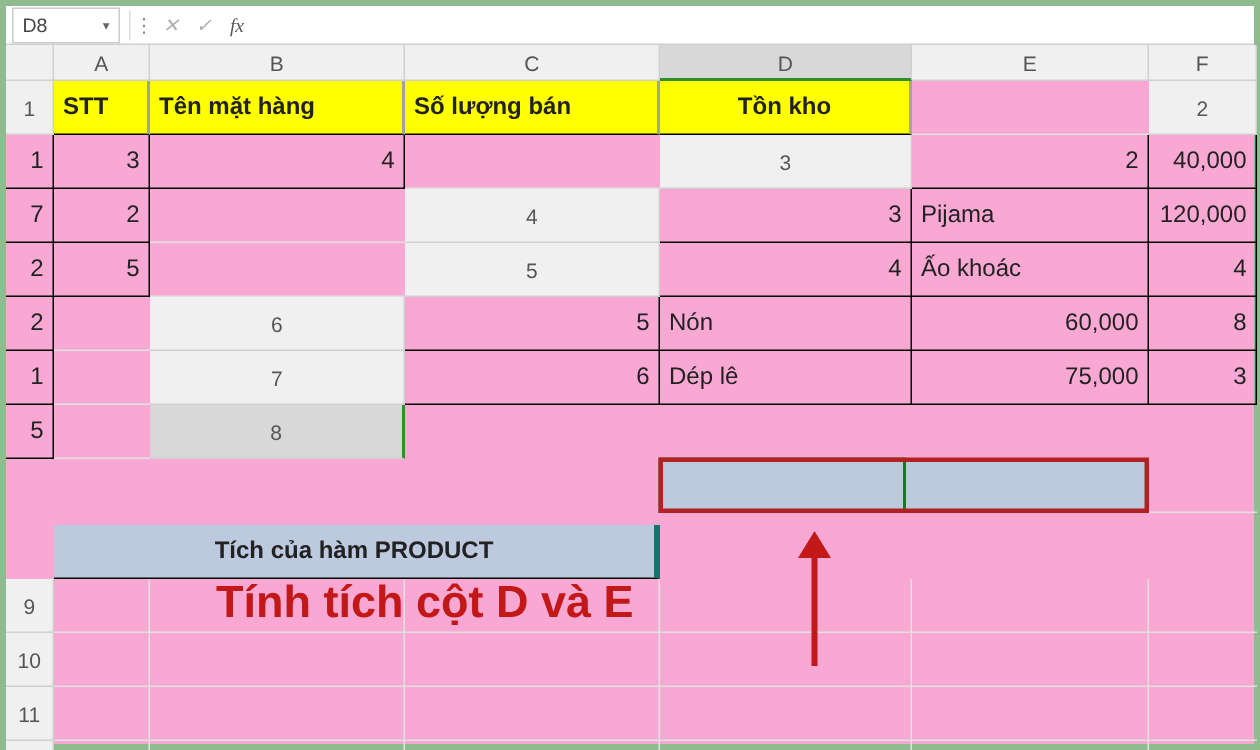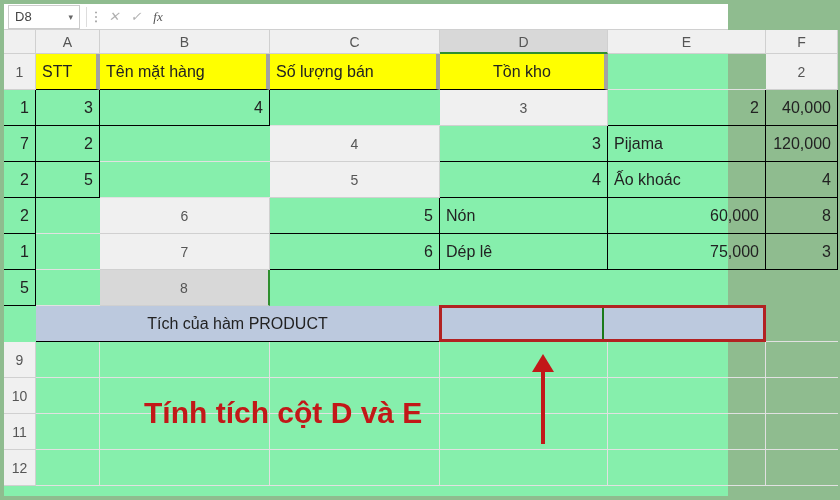--- a/index.html
+++ b/index.html
@@ -6,22 +6,22 @@
   body {
     margin: 0;
     font-family: "Segoe UI", Arial, sans-serif;
     background: #8fbc8f;
     padding: 4px;
     width: 840px;
     height: 500px;
     overflow: hidden;
   }
   .frame {
-    background: #86efac;
-    width: 724px;
+    background: #f9a8d4;
+    width: 832px;
     height: 492px;
     position: relative;
   }
   .formula-bar {
     height: 26px;
     border-bottom: 1px solid #d0d0d0;
     display: flex;
     align-items: center;
     font-size: 13px;
     color: #444;
@@ -85,31 +85,32 @@
   .cell {
     border-right:1px solid #e1e1e1;
     border-bottom:1px solid #e1e1e1;
     padding: 4px 6px;
     height: 36px;
     display:flex;
     align-items:center;
     overflow:hidden;
     white-space:nowrap;
   }
-  .yellow { background:#ffff00; font-weight:400; border-right:4px solid #a3a3a3; border-bottom:1px solid #000;text-align:right;}
+  .yellow { background:#ffff00; font-weight:700; border-right:2px solid #a3a3a3; border-bottom:1px solid #000;text-align:right;}
   .tbl { border-right:1px solid #000; border-bottom:1px solid #000;}
   .num { justify-content:flex-end; }
   .ctr { justify-content:center; }
   .mergeLabel {
     grid-column: 2 / span 3;
     background:#bcc9de;
-    border-right:1px solid #0f766e;
+    border-right:4px solid #0f766e;
     border-bottom:1px solid #000;
-    font-weight:400;
+    font-weight:700;
     justify-content:center;
+    margin-top:44px;
   }
   .mergeSel {
     grid-column: 5 / span 2;
     background:#bcc9de;
     position:relative;
     border-right:1px solid #000;
     border-bottom:1px solid #000;
     height:36px;
   }
   .redbox {
@@ -120,21 +121,21 @@
   .selcursor {
     position:absolute;
     left:0; top:0; width:50%; height:100%;
     outline:2px solid #1a7a1a;
     outline-offset:-1px;
     pointer-events:none;
   }
   .callout {
     position:absolute;
     left: 140px;
-    top: 392px;
+    top: 381px;
     font-size: 30px;
     font-weight:700;
     color:#c21818;
   }
   .arrow {
     position:absolute;
     left: 524px;
     top: 350px;
     width: 30px;
     height: 90px;

